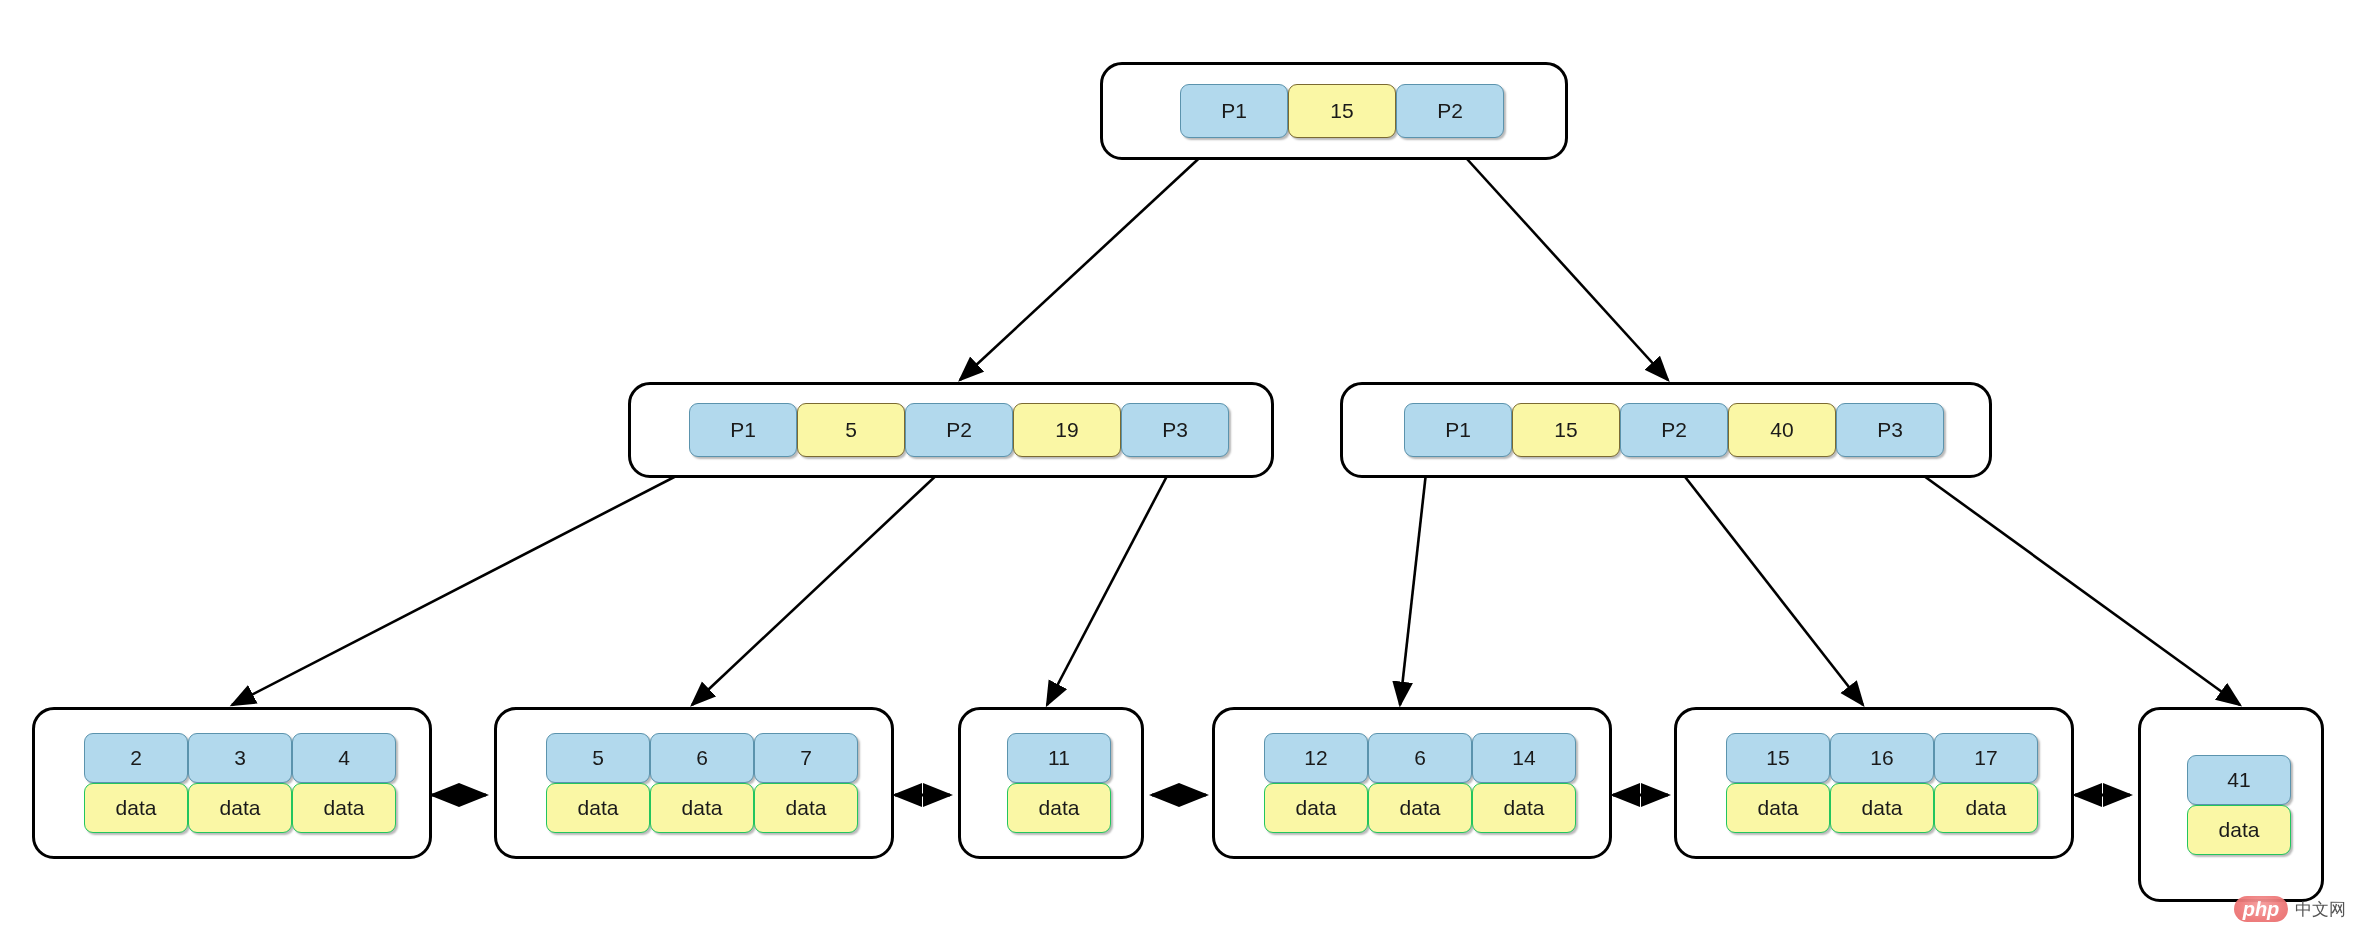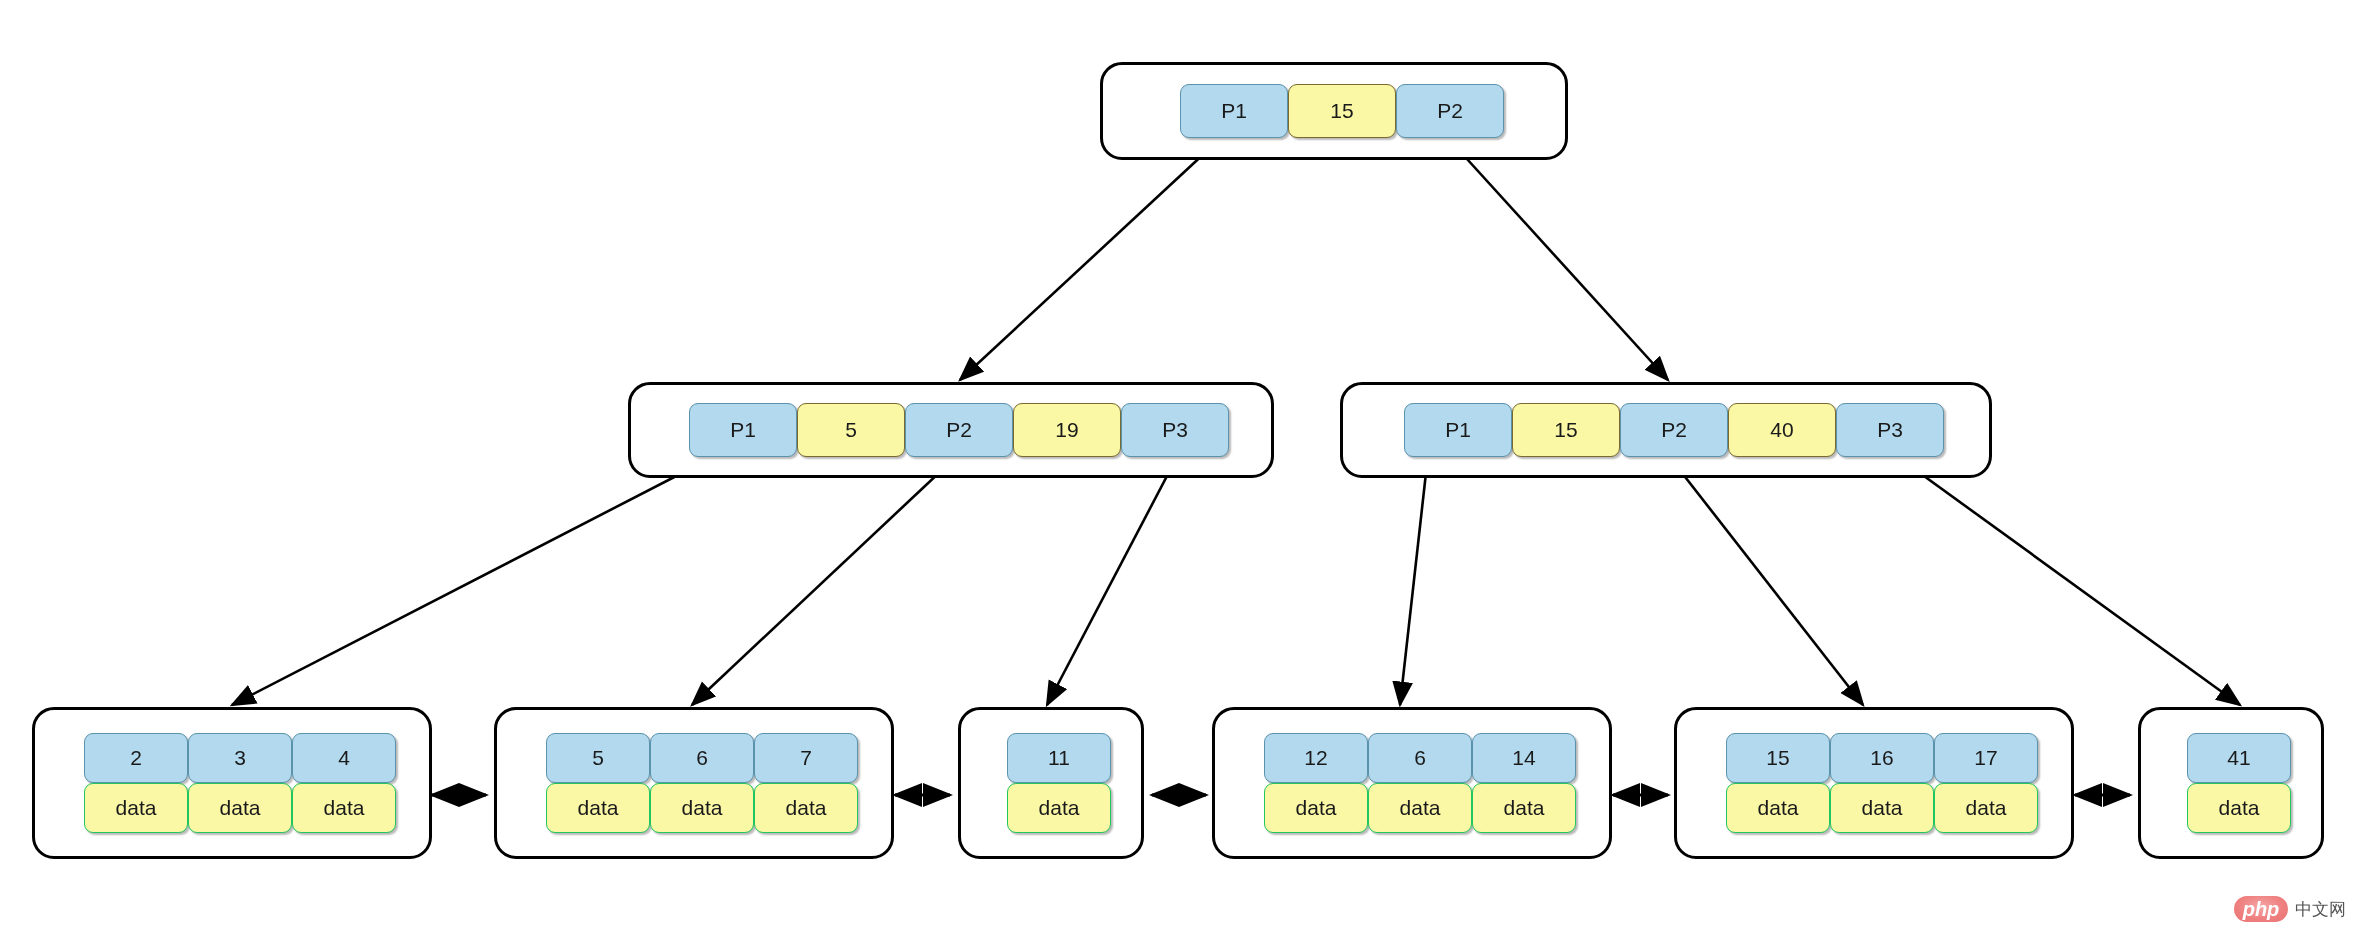--- a/index.html
+++ b/index.html
@@ -273,21 +273,21 @@
         <div class="cell leafkey">17</div>
       </div>
       <div class="cell-row">
         <div class="cell leafdata">data</div>
         <div class="cell leafdata">data</div>
         <div class="cell leafdata">data</div>
       </div>
     </div>
   </div>
 
-  <div class="node leaf" style="left:2138px; top:707px; width:186px; height:152px;">
+  <div class="node leaf" style="left:2138px; top:707px; width:186px; height:195px;">
     <div class="node-inner">
       <div class="cell-row">
         <div class="cell leafkey">41</div>
       </div>
       <div class="cell-row">
         <div class="cell leafdata">data</div>
       </div>
     </div>
   </div>
 

